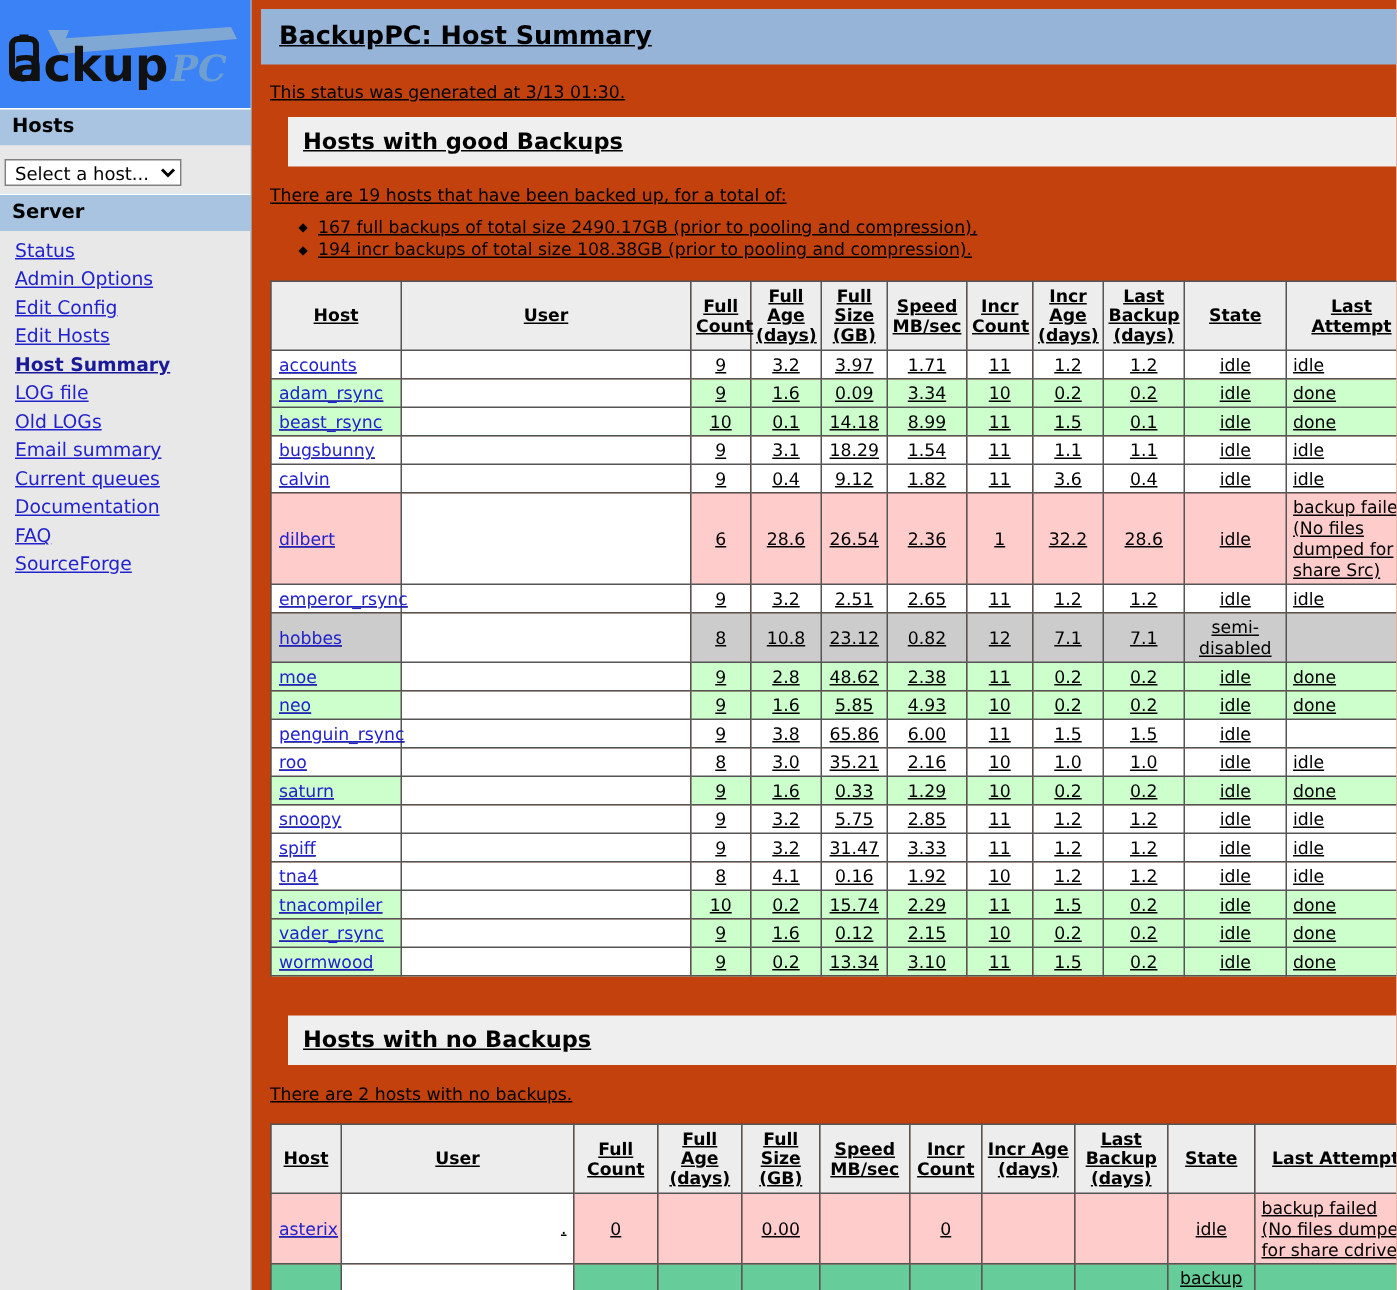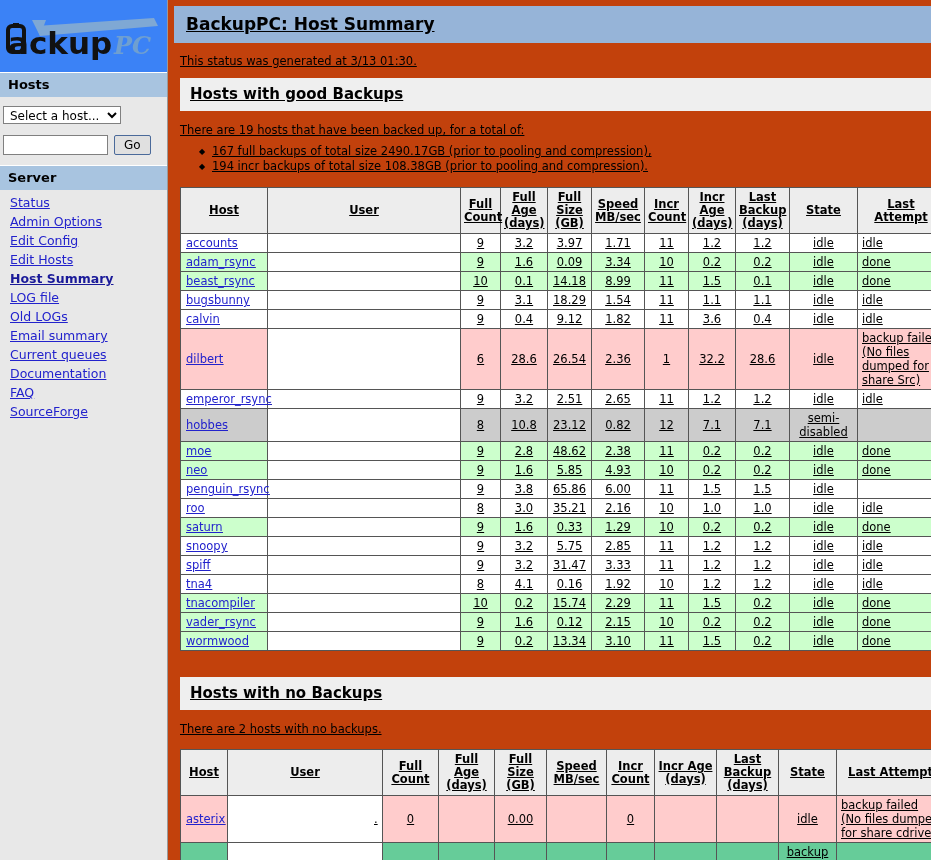--- a/index.html
+++ b/index.html
@@ -88,21 +88,21 @@
     font-weight: bold;
     padding: 8px 0 9px 12px;
     margin: 6px 0 0 6px;
   }
   .gen-line { font-size: 11.5px; padding: 11px 0 10px 12px; }
   .sub-head {
     background: #efefef;
     font-size: 15px;
     font-weight: bold;
     padding: 7px 0 8px 10px;
-    margin-left: 12px;
+    margin-left: 24px;
     margin-right: 0;
   }
   .para { font-size: 11.5px; padding: 12px 0 0 12px; }
   ul.totals { margin: 7px 0 0 0; padding-left: 44px; list-style: none; }
   ul.totals li { font-size: 11.5px; line-height: 15px; position: relative; }
   ul.totals li:before {
     content: "\25C6";
     position: absolute; left: -13px; top: 0;
     font-size: 8px; line-height: 16px;
   }
@@ -204,24 +204,20 @@
     </div>
 
     <div class="section-bar">Hosts</div>
 
     <div class="sb-pad">
       <select class="host-select">
         <option>Select a host...</option>
       </select>
     </div>
 
-    <div class="goline">
-      <input class="host-text" type="text" value="" style="">
-      <button class="go-btn">Go</button>
-    </div>
 
     <div class="section-bar">Server</div>
 
     <div class="navlist">
         <a href="#">Status</a>
         <a href="#">Admin Options</a>
         <a href="#">Edit Config</a>
         <a href="#">Edit Hosts</a>
         <a href="#" class="current">Host Summary</a>
         <a href="#">LOG file</a>

